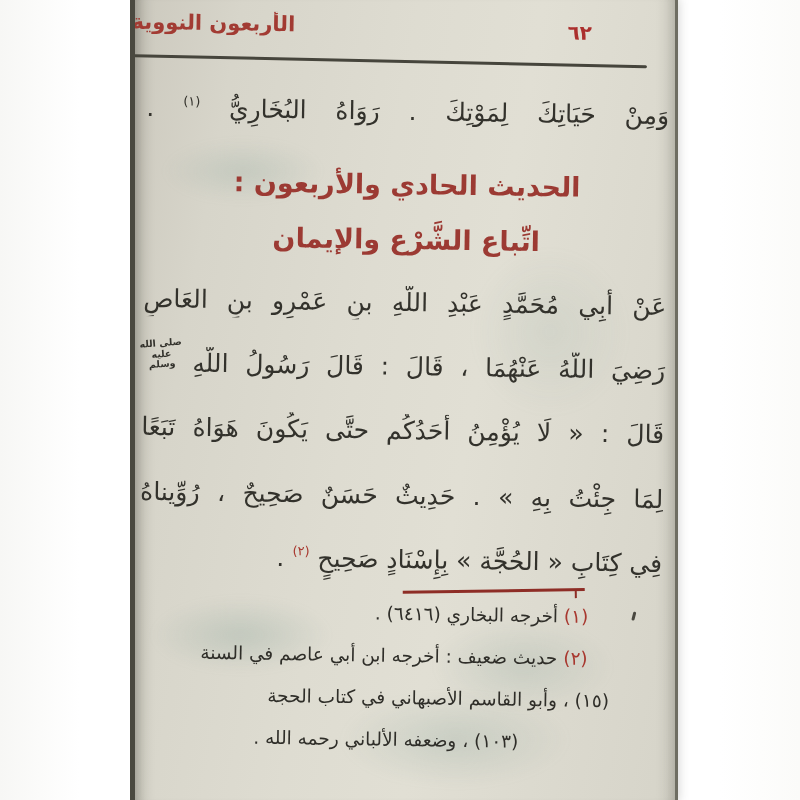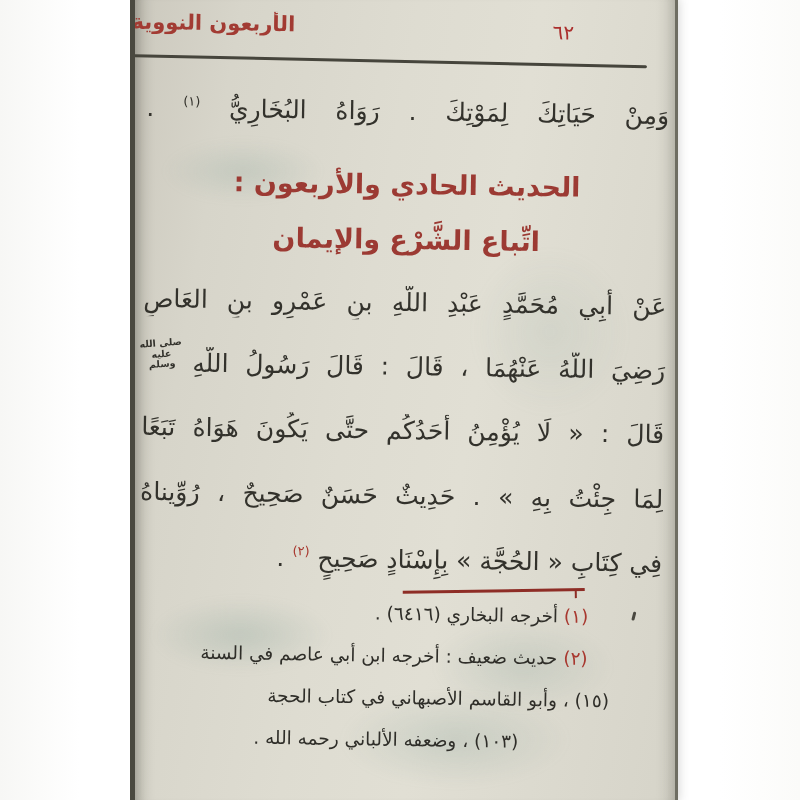--- a/index.html
+++ b/index.html
@@ -28,21 +28,21 @@
   .g2{left:16px;top:606px;width:180px;height:74px;background:radial-gradient(ellipse,rgba(122,152,142,.26),rgba(122,152,142,0) 70%);}
   .g3{left:298px;top:628px;width:180px;height:92px;background:radial-gradient(ellipse,rgba(122,152,142,.20),rgba(122,152,142,0) 70%);}
   .g4{left:205px;top:700px;width:230px;height:95px;background:radial-gradient(ellipse,rgba(122,152,142,.22),rgba(122,152,142,0) 70%);}
   .g5{left:335px;top:255px;width:160px;height:170px;background:radial-gradient(ellipse,rgba(130,158,148,.12),rgba(130,158,148,0) 70%);}
 
   
   .content{position:absolute;inset:0;transform:rotate(0.9deg);transform-origin:50% 40%;color:#33322c;direction:rtl;}
 
   .book-title{position:absolute;left:-8px;top:22px;width:182px;font-size:21px;font-weight:bold;
     color:#a23b33;white-space:nowrap;overflow:hidden;direction:rtl;text-align:left;letter-spacing:.5px;}
-  .page-num{position:absolute;left:413px;top:26px;font-size:20px;font-weight:normal;color:#ab2f2d;letter-spacing:3px;}
+  .page-num{position:absolute;left:428px;top:26px;font-size:20px;font-weight:bold;color:#ab2f2d;letter-spacing:3px;}
   .header-rule{position:absolute;left:-6px;top:68px;width:514px;height:3px;background:#46453c;border-radius:2px;transform:rotate(0.35deg);}
 
   .tl{position:absolute;direction:rtl;line-height:1.35;}
   .jline{left:8px;right:9px;font-size:25px;text-align:justify;text-align-last:justify;max-height:42px;overflow:hidden;}
   .l-intro{top:103px;}
   .hline{left:0;right:0;text-align:center;font-size:27px;font-weight:bold;color:#9c3a33;}
   .h1{top:175px;}
   .h2{top:230px;}
   .b1{top:294px;}
   .b2{top:358px;left:58px;}

